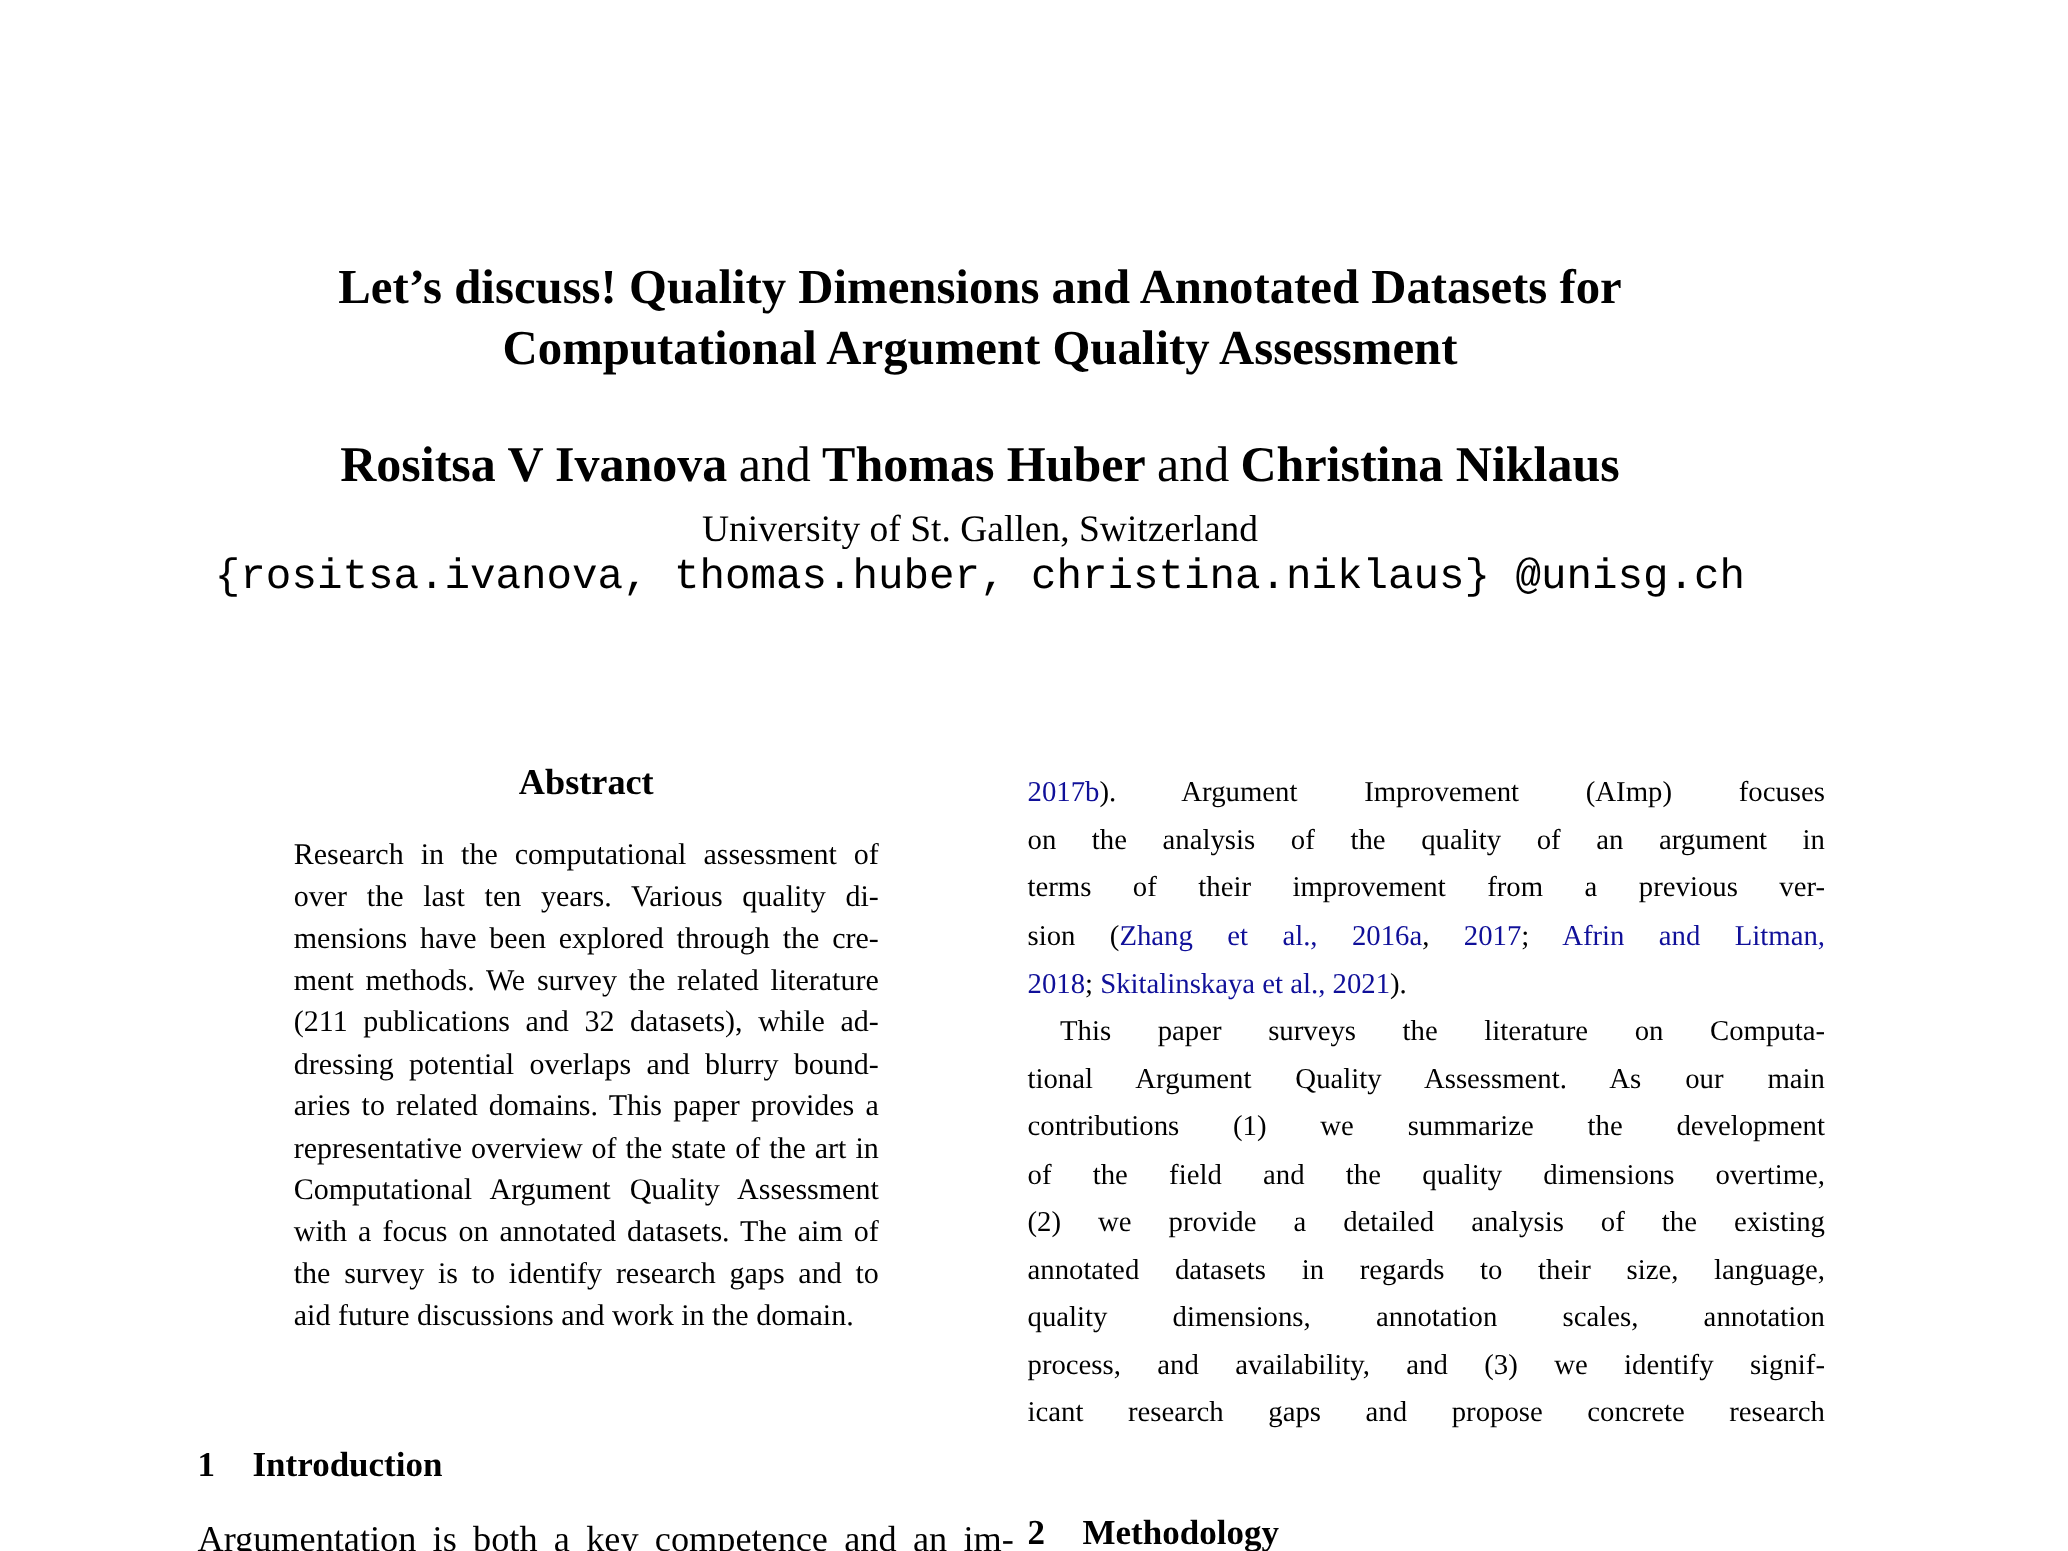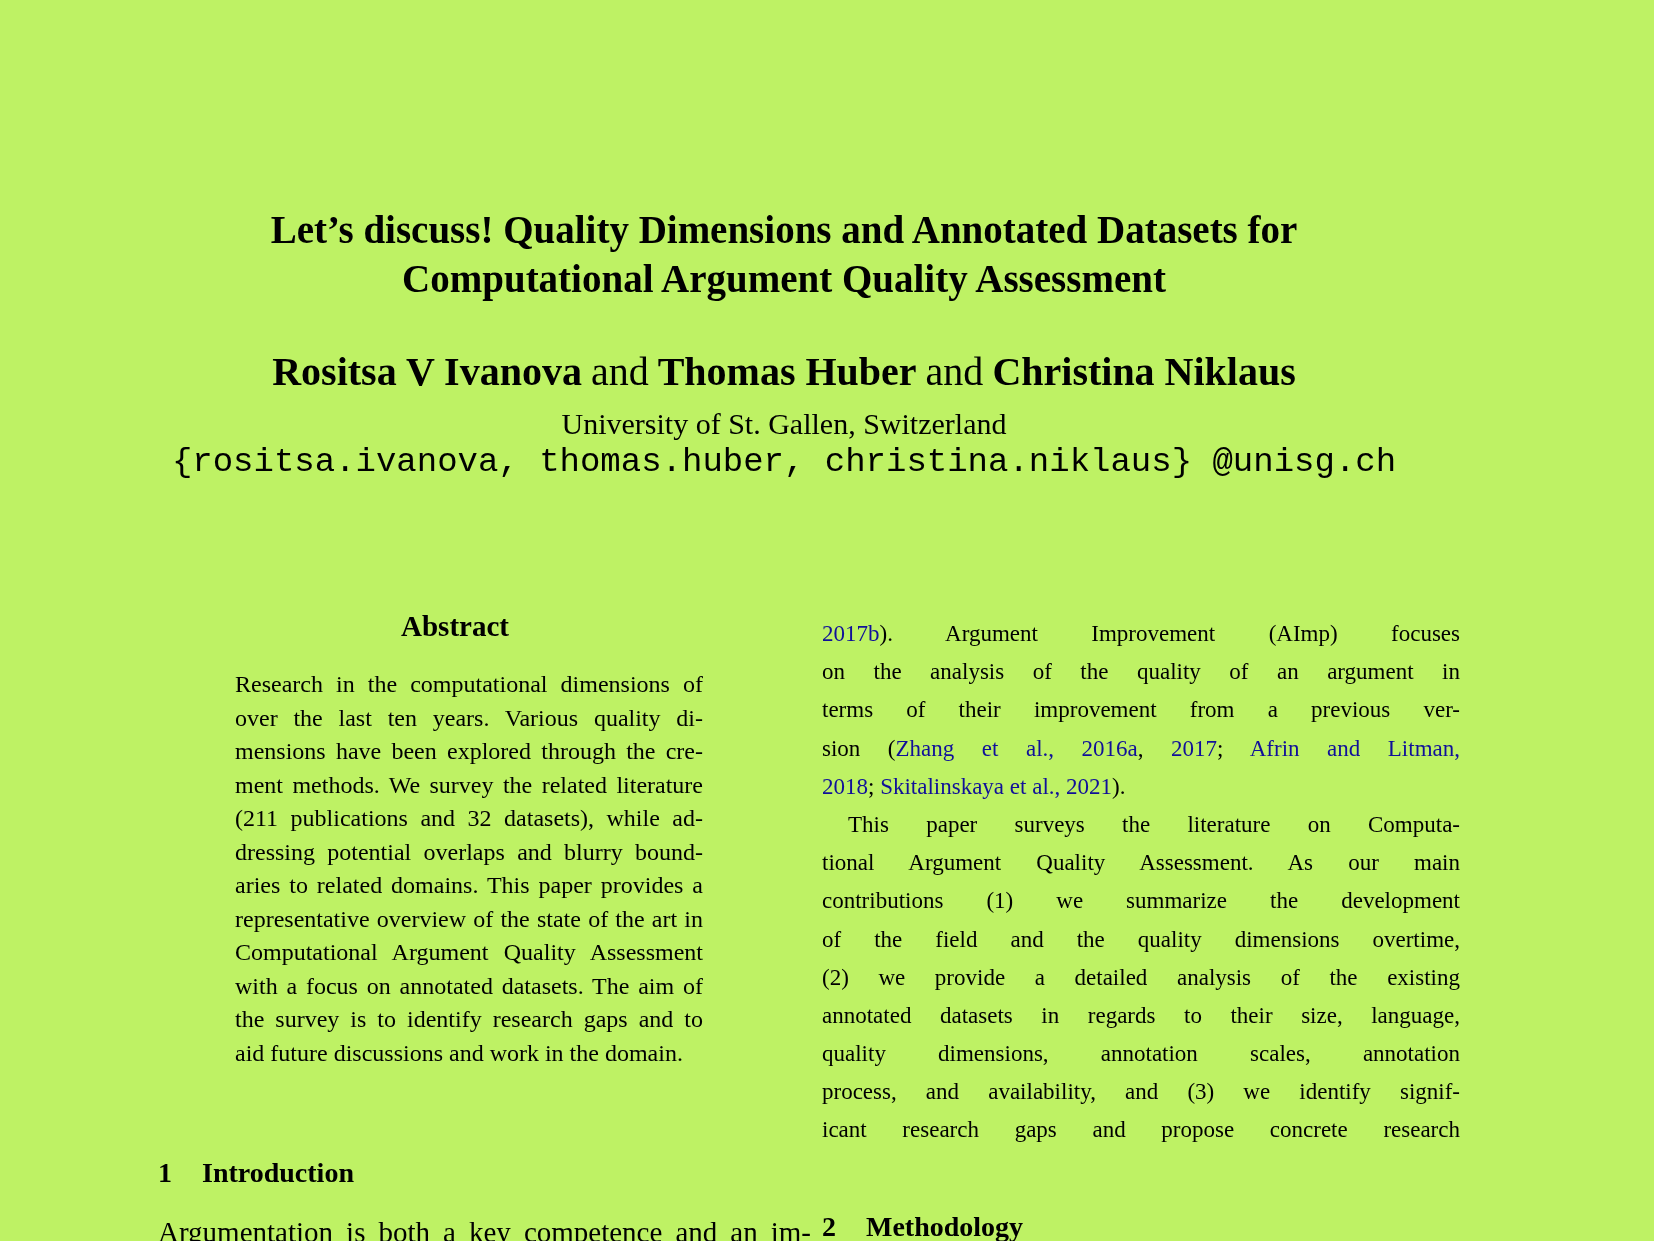--- a/index.html
+++ b/index.html
@@ -1,19 +1,19 @@
 <!DOCTYPE html>
 <html><head>
 <meta charset="utf-8">
 <style>
   html,body{margin:0;padding:0;background:#e8e8e8;}
   .page{
     position:relative;
     width:1654px;height:1241px;
-    background:#bef264;
+    background:#ffffff;
     overflow:hidden;
     font-family:"Liberation Serif",serif;
     color:#000000;
   }
   
   .title{
     position:absolute;left:92px;top:205px;width:1384px;
     text-align:center;font-weight:bold;font-size:39px;line-height:49px;
   }
   .authors{
@@ -25,21 +25,21 @@
   .affiliation{
     position:absolute;left:92px;top:407px;width:1384px;
     text-align:center;font-size:30px;line-height:34px;
   }
   .email{
     position:absolute;left:92px;top:446px;width:1384px;
     text-align:center;font-family:"Liberation Mono",monospace;font-size:34px;line-height:32px;
   }
   
   .abstract-heading{
-    position:absolute;left:221px;top:610px;width:468px;
+    position:absolute;left:235px;top:610px;width:468px;
     text-align:center;font-weight:bold;font-size:29px;line-height:32px;
   }
   .abstract-body{
     position:absolute;left:235px;top:668px;width:468px;
     font-size:24px;line-height:33.5px;
   }
   .abstract-body .line{height:33.5px;}
   .sec-heading{
     position:absolute;font-weight:bold;font-size:28px;line-height:34px;white-space:nowrap;
   }
@@ -73,21 +73,21 @@
 
   <div class="authors" id="authors"><span class="author-name">Rositsa V Ivanova</span><span class="author-sep">and</span><span class="author-name">Thomas Huber</span><span class="author-sep">and</span><span class="author-name">Christina Niklaus</span></div>
 
   <div class="affiliation">University of St. Gallen, Switzerland</div>
 
   <div class="email">{rositsa.ivanova, thomas.huber, christina.niklaus} @unisg.ch</div>
 
   <div class="abstract-heading">Abstract</div>
 
   <div class="abstract-body" id="abstract-body">
-      <div class="line j"><span class="">Research in the computational dimensions of</span></div>
+      <div class="line j"><span class="">Research in the computational assessment of</span></div>
       <div class="line j"><span class="">over the last ten years. Various quality di-</span></div>
       <div class="line j"><span class="">mensions have been explored through the cre-</span></div>
       <div class="line j"><span class="">ment methods. We survey the related literature</span></div>
       <div class="line j"><span class="">(211 publications and 32 datasets), while ad-</span></div>
       <div class="line j"><span class="">dressing potential overlaps and blurry bound-</span></div>
       <div class="line j"><span class="">aries to related domains. This paper provides a</span></div>
       <div class="line j"><span class="">representative overview of the state of the art in</span></div>
       <div class="line j"><span class="">Computational Argument Quality Assessment</span></div>
       <div class="line j"><span class="">with a focus on annotated datasets. The aim of</span></div>
       <div class="line j"><span class="">the survey is to identify research gaps and to</span></div>

